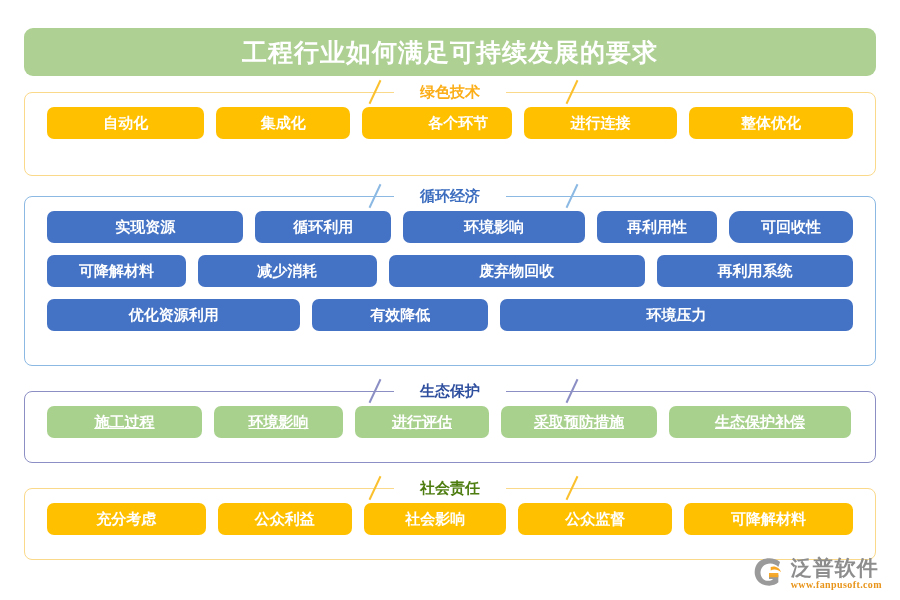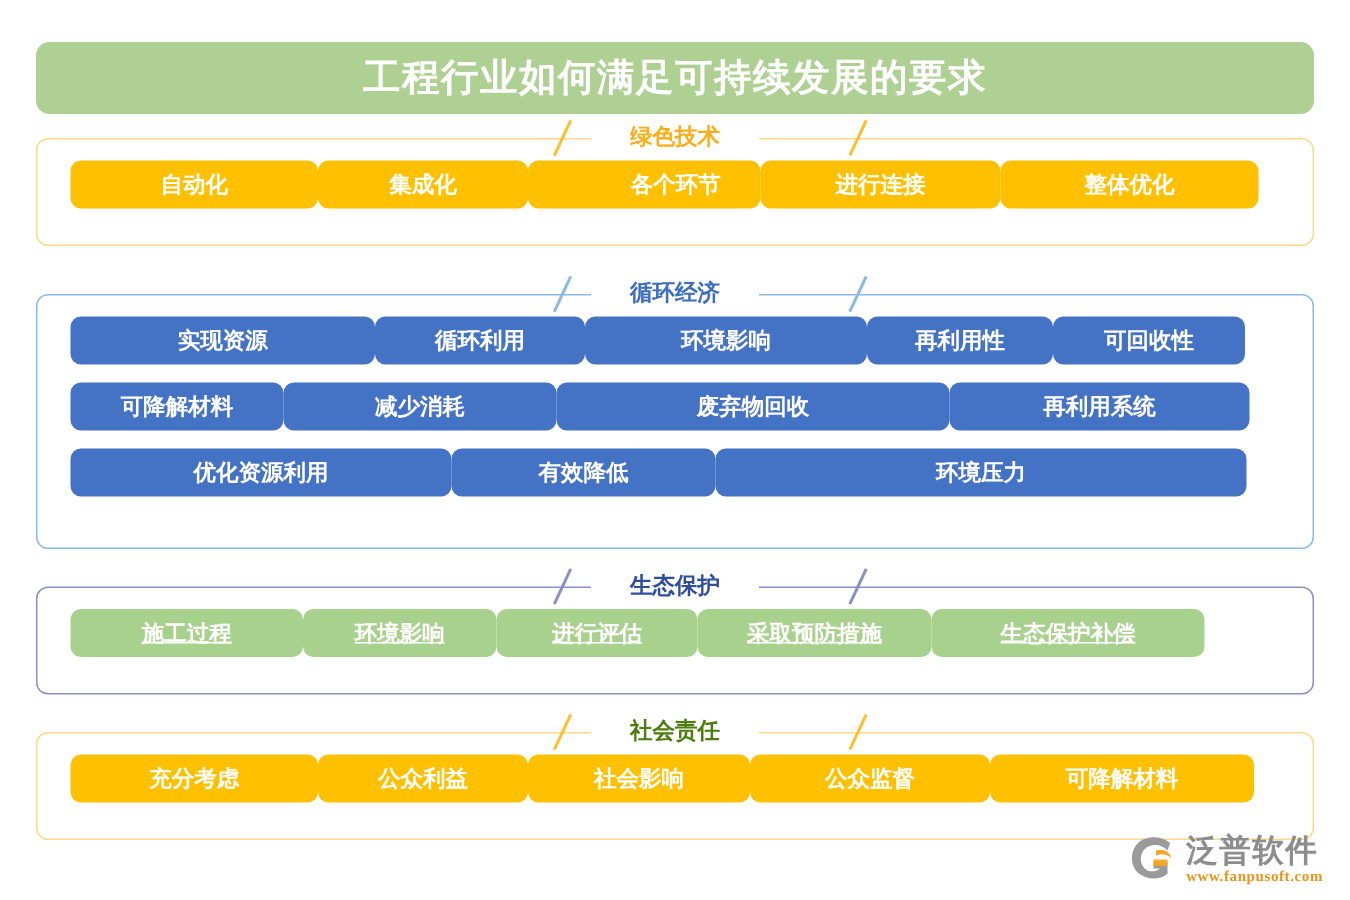--- a/index.html
+++ b/index.html
@@ -83,20 +83,21 @@
     top: -14px;
     width: 2px;
     height: 26px;
     transform: rotate(25deg);
   }
 
   
   .row {
     display: flex;
     align-items: center;
+    gap: 12px;
     margin-bottom: 12px;
   }
   .row:last-child { margin-bottom: 0; }
 
   .pill {
     height: 32px;
     border-radius: 7px;
     display: flex;
     align-items: center;
     justify-content: center;
@@ -165,21 +166,21 @@
 </style>
 </head>
 <body>
 
 <div class="page">
 
   <div class="title-banner">
     <div class="title-text">工程行业如何满足可持续发展的要求</div>
   </div>
 
-  <div class="section sec-green-tech" style="top:92px;height:72px;">
+  <div class="section sec-green-tech" style="top:92px;height:84px;">
     <div class="section-header">
       <span class="label">绿色技术</span>
     </div>
     <div class="slash" style="left:349px;"></div>
     <div class="slash" style="left:546px;"></div>
     <div class="section-inner">
       <div class="row">
         <div class="pill pill-amber" style="width:165px;">
             <span>自动化</span>
           </div>
@@ -212,21 +213,21 @@
           </div>
         <div class="pill pill-blue" style="width:140px;">
             <span>循环利用</span>
           </div>
         <div class="pill pill-blue" style="width:188px;">
             <span>环境影响</span>
           </div>
         <div class="pill pill-blue" style="width:124px;">
             <span>再利用性</span>
           </div>
-        <div class="pill pill-blue" style="width:128px;">
+        <div class="pill pill-blue" style="width:128px;border-radius:11px;">
             <span>可回收性</span>
           </div>
       </div>
       <div class="row">
         <div class="pill pill-blue" style="width:142px;">
             <span>可降解材料</span>
           </div>
         <div class="pill pill-blue" style="width:182px;">
             <span>减少消耗</span>
           </div>

